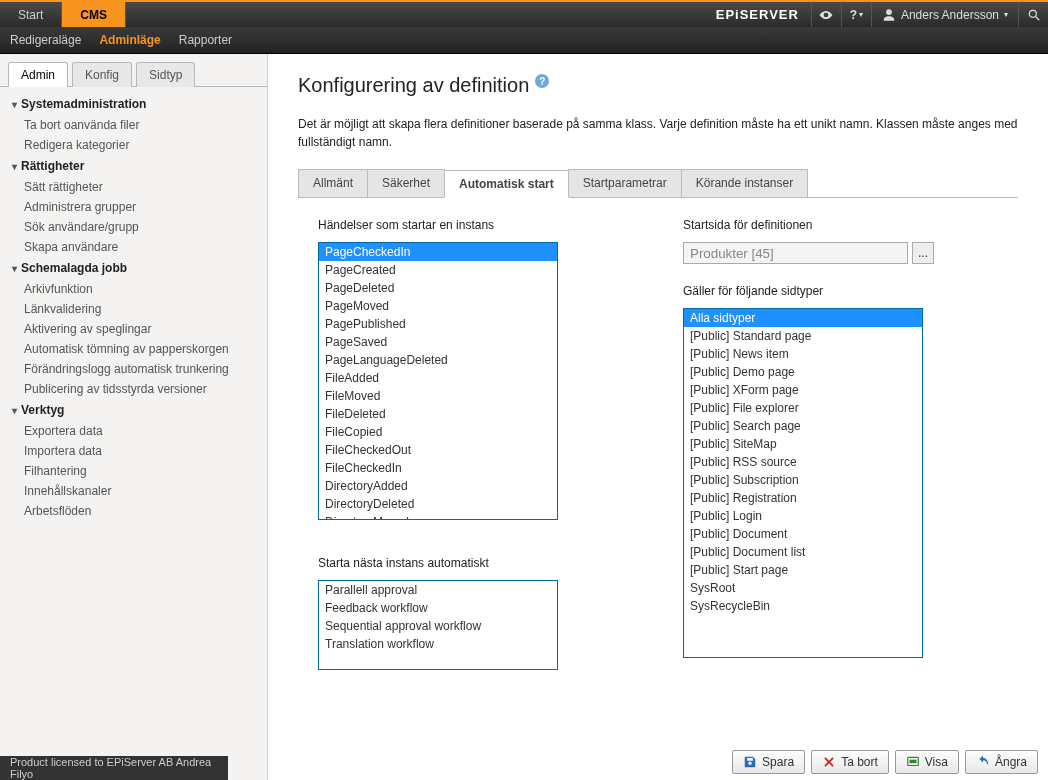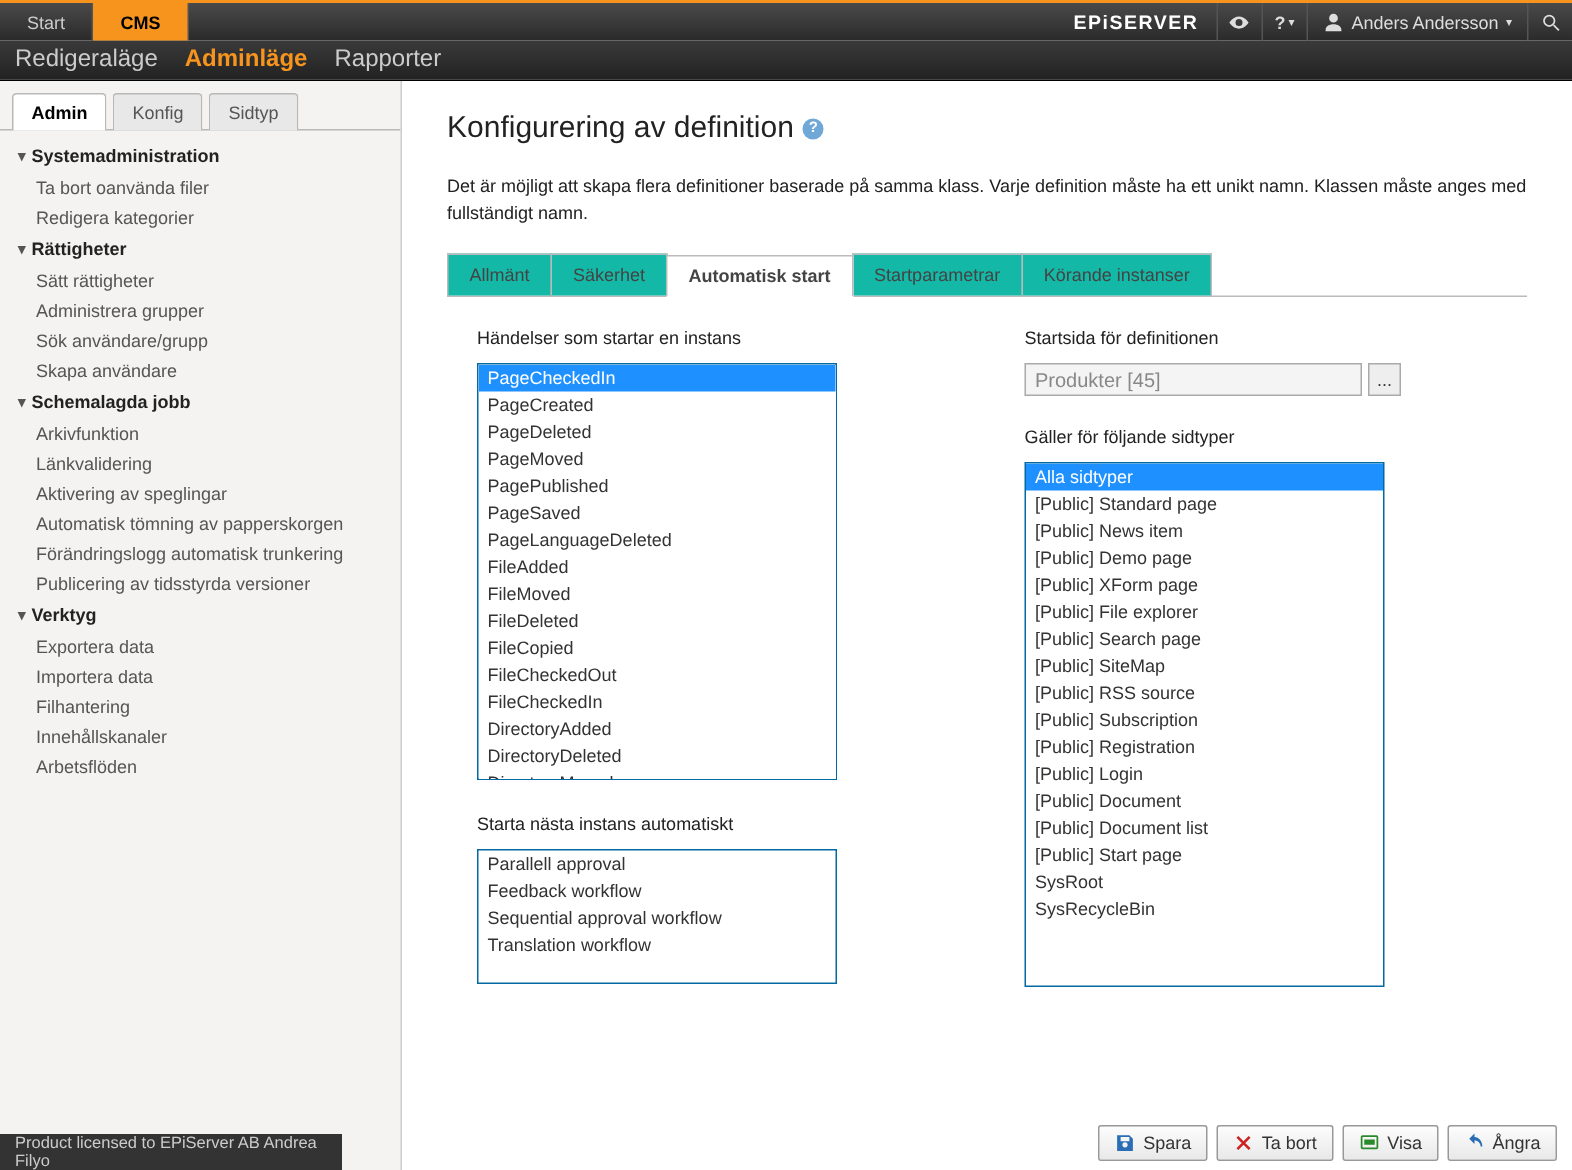--- a/index.html
+++ b/index.html
@@ -6,37 +6,37 @@
 body { font-family: Arial, Helvetica, sans-serif; font-size: 12px; color: #333; background: #fff; width: 1048px; height: 780px; overflow: hidden; position: relative; }
 .topbar { height: 27px; background: linear-gradient(#4a4a4a, #2a2a2a); border-top: 2px solid #f7941e; display: flex; align-items: stretch; color: #ddd; }
 .topbar .tab { padding: 0 18px; display: flex; align-items: center; font-size: 12px; cursor: pointer; color: #ccc; border-right: 1px solid #555; }
 .topbar .tab.active { background: #f7941e; color: #000; font-weight: bold; }
 .topbar .spacer { flex: 1; }
 .topbar .logo { padding: 0 12px; display: flex; align-items: center; font-weight: bold; letter-spacing: 1px; color: #fff; font-size: 13px; }
 .topbar .icon-btn { width: 30px; display: flex; align-items: center; justify-content: center; border-left: 1px solid #555; cursor: pointer; color: #ddd; }
 .topbar .user { padding: 0 10px; display: flex; align-items: center; border-left: 1px solid #555; gap: 5px; cursor: pointer; justify-content: space-between; }
 .topbar .person-icon { width:14px;height:14px;fill:#ddd; }
 .subbar { height: 27px; background: linear-gradient(#3a3a3a, #222); display: flex; align-items: center; padding: 0 10px; gap: 18px; border-bottom: 1px solid #000; }
-.subbar a { color: #ccc; text-decoration: none; font-size: 16px; cursor: pointer; }
+.subbar a { color: #ccc; text-decoration: none; font-size: 12px; cursor: pointer; }
 .subbar a.active { color: #f7941e; font-weight: bold; }
 .main { display: flex; height: calc(780px - 27px - 27px); }
 .sidebar { width: 268px; background: #f4f3f1; border-right: 1px solid #ccc; overflow-y: auto; padding-bottom: 30px; }
 .side-tabs { display: flex; gap: 4px; padding: 8px 8px 0 8px; }
 .side-tab { padding: 5px 12px; border: 1px solid #b8b8b8; border-bottom: none; background: #e8e8e8; border-radius: 3px 3px 0 0; cursor: pointer; font-size: 12px; color: #555; }
-.side-tab.active { background: #fff; font-weight: bold; color: #000; position: relative; z-index: 2; }
+.side-tab.active { background: #fff; font-weight: normal; color: #000; position: relative; z-index: 2; }
 .side-groups { border-top: 1px solid #b8b8b8; margin-top: -1px; padding: 6px 0; }
 .group-head { padding: 4px 12px; font-weight: bold; color: #222; cursor: pointer; display: flex; align-items: center; gap: 4px; }
 .group-head::before { content: "▾"; font-size: 10px; color: #555; }
 .group-items a { display: block; padding: 3px 12px 3px 24px; color: #555; text-decoration: none; cursor: pointer; }
 .content { flex: 1; padding: 20px 30px; overflow-y: auto; position: relative; }
-h1 { font-size: 20px; font-weight: normal; color: #222; margin-bottom: 18px; display: flex; align-items: center; gap: 6px; }
+h1 { font-size: 20px; font-weight: normal; color: #222; margin-bottom: 18px; display: flex; align-items: flex-start; gap: 6px; }
 .help-dot { width:14px;height:14px;border-radius:50%;background:#6fa8d6;color:#fff;font-size:10px;display:inline-flex;align-items:center;justify-content:center;font-weight:bold;cursor:pointer; }
 .desc { margin: 14px 0 18px 0; color: #222; line-height: 1.5; }
 .inner-tabs { display: flex; border-bottom: 1px solid #bbb; }
-.inner-tab { padding: 6px 14px; border: 1px solid #bbb; border-bottom: none; margin-right: -1px; background: #14b8a6; cursor: pointer; color: #444; }
+.inner-tab { padding: 6px 14px; border: 1px solid #bbb; border-bottom: none; margin-right: -1px; background: #e5e5e5; cursor: pointer; color: #444; }
 .inner-tab.active { background: #fff; font-weight: bold; border-bottom: 1px solid #fff; position: relative; top: 1px; }
 .cols { display: flex; gap: 50px; margin-top: 20px; padding: 0 20px; }
 .col { flex: 1; }
 .col h3 { font-size: 12px; font-weight: normal; color: #222; margin-bottom: 10px; }
 .listbox { border: 1px solid #0369a1; background: #fff; min-height: 30px; overflow: auto; }
 .listbox .opt { padding: 1px 6px; cursor: pointer; font-size: 12px; line-height: 16px; }
 .listbox .opt.selected { background: #1e90ff; color: #fff; }
 .startpage-row { display: flex; gap: 4px; margin-bottom: 20px; align-items: center; }
 .startpage-input { flex:0 0 225px; height:22px; border:1px solid #aaa; background:#f4f4f4; color:#888; padding: 0 6px; }
 .dots-btn { width:22px; height:22px; border:1px solid #aaa; background:#eee; cursor:pointer; display:flex;align-items:center;justify-content:center; }
@@ -153,21 +153,21 @@
             <div class="opt">FileMoved</div>
             <div class="opt">FileDeleted</div>
             <div class="opt">FileCopied</div>
             <div class="opt">FileCheckedOut</div>
             <div class="opt">FileCheckedIn</div>
             <div class="opt">DirectoryAdded</div>
             <div class="opt">DirectoryDeleted</div>
             <div class="opt">DirectoryMoved</div>
           </div>
 
-        <h3 style="margin-top:22px">Starta nästa instans automatiskt</h3>
+        <h3 style="margin-top:36px">Starta nästa instans automatiskt</h3>
         <div class="listbox" id="next-box" style="height:90px;width:240px">
             <div class="opt">Parallell approval</div>
             <div class="opt">Feedback workflow</div>
             <div class="opt">Sequential approval workflow</div>
             <div class="opt">Translation workflow</div>
           </div>
       </div>
 
       <div class="col">
         <h3>Startsida för definitionen</h3>

